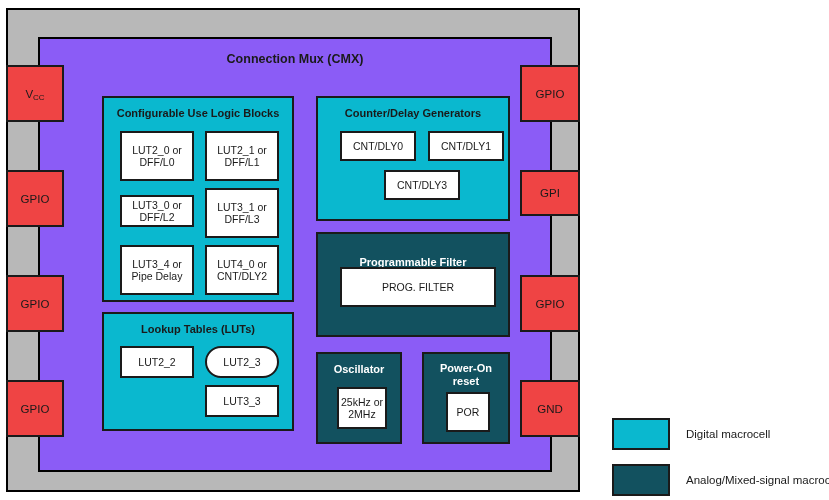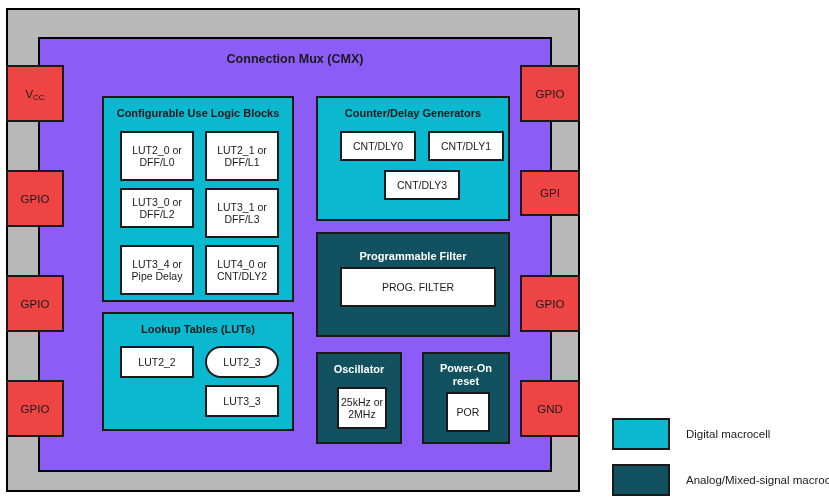--- a/index.html
+++ b/index.html
@@ -148,21 +148,21 @@
     <div id="connection-mux">
       <span>Connection Mux (CMX)</span>
     </div>
 
     <div class="group digital" style="left:62px; top:57px; width:192px; height:206px;">
       <div class="group-title" style="top:9px;">Configurable Use Logic Blocks</div>
       <div class="cell" style="left:16px; top:33px; width:74px; height:50px;">LUT2_0 or
 DFF/L0</div>
       <div class="cell" style="left:101px; top:33px; width:74px; height:50px;">LUT2_1 or
 DFF/L1</div>
-      <div class="cell" style="left:16px; top:90px; width:74px; height:40px;">LUT3_0 or
+      <div class="cell" style="left:16px; top:97px; width:74px; height:32px;">LUT3_0 or
 DFF/L2</div>
       <div class="cell" style="left:101px; top:90px; width:74px; height:50px;">LUT3_1 or
 DFF/L3</div>
       <div class="cell" style="left:16px; top:147px; width:74px; height:50px;">LUT3_4 or
 Pipe Delay</div>
       <div class="cell" style="left:101px; top:147px; width:74px; height:50px;">LUT4_0 or
 CNT/DLY2</div>
     </div>
 
     <div class="group digital" style="left:62px; top:273px; width:192px; height:119px;">
@@ -173,21 +173,21 @@
     </div>
 
     <div class="group digital" style="left:276px; top:57px; width:194px; height:125px;">
       <div class="group-title" style="top:9px;">Counter/Delay Generators</div>
       <div class="cell" style="left:22px; top:33px; width:76px; height:30px;">CNT/DLY0</div>
       <div class="cell" style="left:110px; top:33px; width:76px; height:30px;">CNT/DLY1</div>
       <div class="cell" style="left:66px; top:72px; width:76px; height:30px;">CNT/DLY3</div>
     </div>
 
     <div class="group analog" style="left:276px; top:193px; width:194px; height:105px;">
-      <div class="group-title" style="top:16px;text-align:center;">Programmable Filter</div>
+      <div class="group-title" style="top:22px;text-align:center;">Programmable Filter</div>
       <div class="cell" style="left:22px; top:33px; width:156px; height:40px;">PROG. FILTER</div>
     </div>
 
     <div class="group analog" style="left:276px; top:313px; width:86px; height:92px;">
       <div class="group-title" style="top:9px;">Oscillator</div>
       <div class="cell" style="left:19px; top:33px; width:50px; height:42px;">25kHz or
 2MHz</div>
     </div>
 
     <div class="group analog" style="left:382px; top:313px; width:88px; height:92px;">

